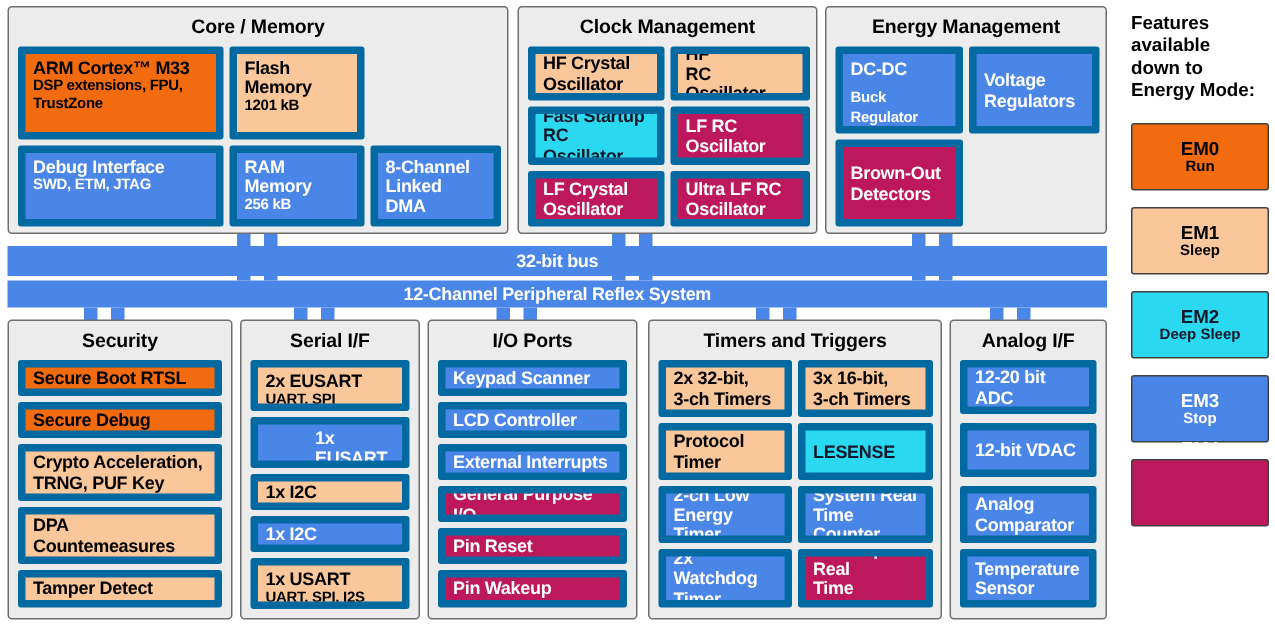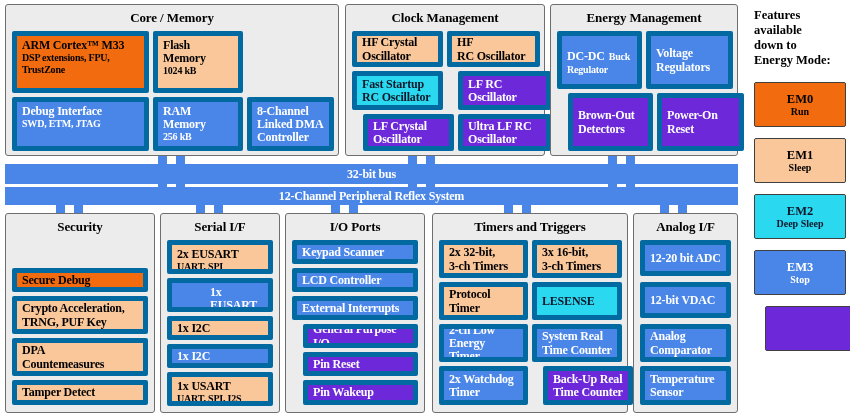--- a/index.html
+++ b/index.html
@@ -2,21 +2,21 @@
 <html><head>
 <meta charset="utf-8">
 <style>
   * { box-sizing: border-box; margin: 0; padding: 0; }
   html, body {
     width: 850px; height: 417px;
     background: #ffffff;
     font-family: "Liberation Sans", sans-serif;
     overflow: hidden;
   }
-  #root { position: relative; width: 688px; height: 417px; font-family: Liberation Serif, serif; }
+  #root { position: relative; width: 688px; height: 417px; }
 
   
   .panel {
     position: absolute;
     background: #ececec;
     border: 1px solid #6e6e6e;
     border-radius: 3px;
   }
   .panel-title {
     text-align: center;
@@ -50,21 +50,21 @@
     line-height: 12px;
     letter-spacing: -0.2px;
   }
   .cell.center { display: flex; flex-direction: column; justify-content: center; }
 
   
   .em0 { background: #f26b0f; color: #000; }        
   .em1 { background: #fac79a; color: #000; }        
   .em2 { background: #2ad9f0; color: #0f172a; }        
   .em3 { background: #4a86e8; color: #fff; }        
-  .em4 { background: #6d28d9; color: #fff; margin-left: 11px; }        
+  .em4 { background: #be185d; color: #fff; }        
 
   
   .bus {
     position: absolute;
     background: #4a86e8;
     color: #fff;
     font-weight: bold;
     font-size: 12px;
     display: flex;
     align-items: center;
@@ -100,21 +100,21 @@
 
   <div class="panel" style="left:5px; top:4px; width:334px; height:152px;">
     <div class="panel-title">Core / Memory</div>
     <div class="panel-body">
       <div class="cell em0" style="left:0px; top:0px; width:137px; height:62px;">
         <div class="l1">ARM Cortex™ M33</div>
         <div class="l2">DSP extensions, FPU,<br>TrustZone</div>
       </div>
       <div class="cell em1" style="left:141px; top:0px; width:90px; height:62px;">
         <div class="l1">Flash<br>Memory</div>
-        <div class="l2">1024 kB</div>
+        <div class="l2">1201 kB</div>
       </div>
       <div class="cell em3" style="left:0px; top:66px; width:137px; height:54px;">
         <div class="l1">Debug Interface</div>
         <div class="l2">SWD, ETM, JTAG</div>
       </div>
       <div class="cell em3" style="left:141px; top:66px; width:90px; height:54px;">
         <div class="l1">RAM Memory</div>
         <div class="l2">256 kB</div>
       </div>
       <div class="cell em3" style="left:235px; top:66px; width:87px; height:54px;">
@@ -155,23 +155,20 @@
           <span class="l1">DC-DC</span>
           <span class="l2">Buck</span>
         </div>
         <div class="l2">Regulator</div>
       </div>
       <div class="cell em3 center" style="left:89px; top:0px; width:87px; height:58px;">
         <div class="l1">Voltage<br>Regulators</div>
       </div>
       <div class="cell em4 center" style="left:0px; top:62px; width:85px; height:58px;">
         <div class="l1">Brown-Out<br>Detectors</div>
-      </div>
-      <div class="cell em4 center" style="left:89px; top:62px; width:87px; height:58px;">
-        <div class="l1">Power-On<br>Reset</div>
       </div>
     </div>
   </div>
 
   <div class="stub" style="left:158px; top:156px; width:9px; height:9px;"></div>
   <div class="stub" style="left:176px; top:156px; width:9px; height:9px;"></div>
   <div class="stub" style="left:408px; top:156px; width:9px; height:9px;"></div>
   <div class="stub" style="left:426px; top:156px; width:9px; height:9px;"></div>
   <div class="stub" style="left:608px; top:156px; width:9px; height:9px;"></div>
   <div class="stub" style="left:626px; top:156px; width:9px; height:9px;"></div>
@@ -198,20 +195,23 @@
   <div class="stub" style="left:331px; top:205px; width:9px; height:9px;"></div>
   <div class="stub" style="left:349px; top:205px; width:9px; height:9px;"></div>
   <div class="stub" style="left:504px; top:205px; width:9px; height:9px;"></div>
   <div class="stub" style="left:522px; top:205px; width:9px; height:9px;"></div>
   <div class="stub" style="left:660px; top:205px; width:9px; height:9px;"></div>
   <div class="stub" style="left:678px; top:205px; width:9px; height:9px;"></div>
 
   <div class="panel" style="left:5px; top:213px; width:150px; height:200px;">
     <div class="panel-title">Security</div>
     <div class="panel-body">
+      <div class="cell em0 center" style="left:0px; top:0px; right:0px; height:24px;">
+        <div class="l1">Secure Boot RTSL</div>
+      </div>
       <div class="cell em0 center" style="left:0px; top:28px; right:0px; height:24px;">
         <div class="l1">Secure Debug</div>
       </div>
       <div class="cell em1 center" style="left:0px; top:56px; right:0px; height:38px;">
         <div class="l1">Crypto Acceleration,<br>TRNG, PUF Key</div>
       </div>
       <div class="cell em1 center" style="left:0px; top:98px; right:0px; height:38px;">
         <div class="l1">DPA<br>Countemeasures</div>
       </div>
       <div class="cell em1 center" style="left:0px; top:140px; right:0px; height:25px;">

